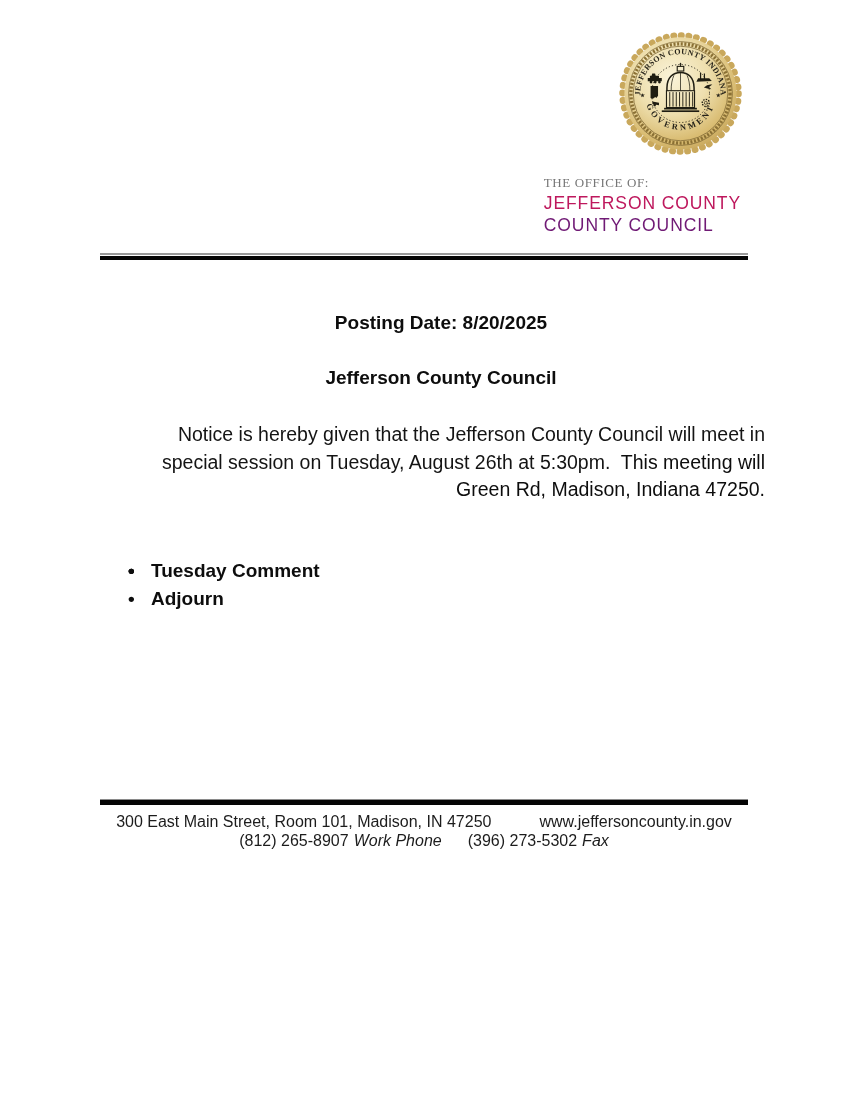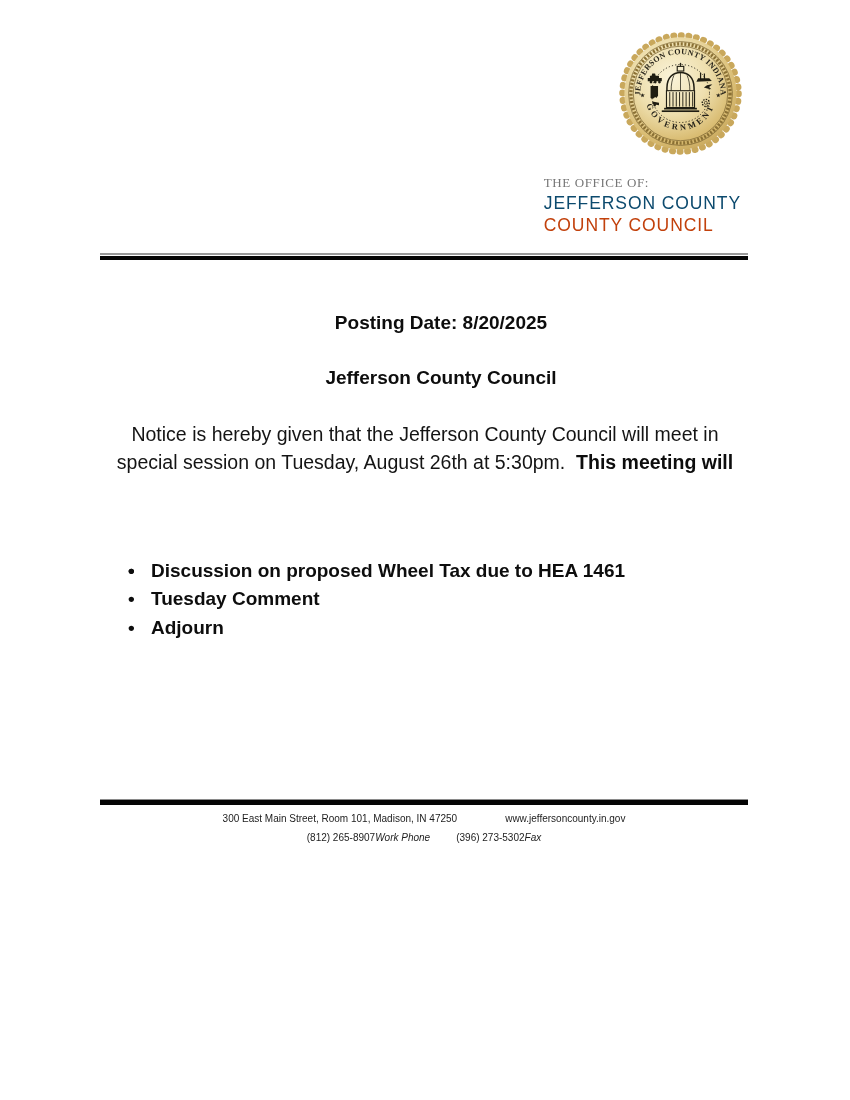--- a/index.html
+++ b/index.html
@@ -5,45 +5,45 @@
   html,body{margin:0;padding:0;background:#ffffff;}
   .page{
     position:relative;width:850px;height:1100px;background:#ffffff;
     font-family:"Liberation Sans", sans-serif;overflow:hidden;color:#111;
   }
   
   .seal{position:absolute;left:615px;top:28px;width:131px;height:131px;}
   .seal-text{font-family:"Liberation Serif", serif;font-weight:bold;fill:#26231a;}
   .office{position:absolute;right:109px;top:175px;}
   .office-of{font-family:"Liberation Serif", serif;font-size:13px;color:#767676;letter-spacing:.6px;line-height:15px;}
-  .org-name{font-size:17.5px;color:#0c4a6e;letter-spacing:.9px;line-height:22px;margin-top:2px;}
-  .org-unit{font-size:17.5px;color:#c2410c;letter-spacing:.9px;line-height:22px;}
+  .org-name{font-size:17.5px;color:#be185d;letter-spacing:.9px;line-height:22px;margin-top:2px;}
+  .org-unit{font-size:17.5px;color:#701a75;letter-spacing:.9px;line-height:22px;}
   .rule-top{position:absolute;left:100px;top:253px;width:648px;}
   .rule-top .thin{height:1.5px;background:#9a9a9a;margin-bottom:1.5px;}
   .rule-top .thick{height:3.5px;background:#050505;}
   
   .h-center{position:absolute;left:16px;width:850px;text-align:center;font-weight:bold;font-size:19px;color:#0d0d0d;}
   .posting{top:312px;}
   .mtitle{top:367px;}
   .notice{position:absolute;left:85px;top:421px;width:680px;text-align:center;
           font-size:19.5px;line-height:27.6px;color:#141414;}
-  .notice-line{display:block;white-space:pre;}
-  .notice b{font-weight:700;color:#0d0d0d;}
+  .notice-line{display:block;white-space:pre;text-align:right;}
+  .notice b{font-weight:400;color:#0d0d0d;}
   .agenda{position:absolute;left:127px;top:557px;margin:0;padding:0;list-style:none;}
   .agenda li{position:relative;padding-left:24px;font-size:19px;font-weight:bold;
              line-height:28.4px;color:#0d0d0d;}
   .agenda .bullet{position:absolute;left:1px;top:0;font-size:19px;}
   
   .rule-bottom{position:absolute;left:100px;top:799px;width:648px;height:4.5px;
                background:#050505;border-top:1px solid #8a8a8a;}
   .f-line{position:absolute;left:100px;width:648px;display:flex;justify-content:center;
-          font-size:10px;color:#1c1c1c;}
+          font-size:16px;color:#1c1c1c;}
   .f1{top:813px;gap:48px;}
   .f2{top:832px;gap:26px;}
-  .lbl{font-style:italic;}
+  .lbl{font-style:italic;margin-left:5px;}
 </style>
 </head>
 <body>
 
 <div class="page">
 
   <div>
     <svg class="seal" viewBox="0 0 140 140">
       <defs>
         <radialGradient id="goldGrad" cx="42%" cy="36%" r="72%">
@@ -120,29 +120,29 @@
         <div class="thick"></div>
     </div>
   </div>
 
   <div class="h-center posting">Posting Date: 8/20/2025</div>
   <div class="h-center mtitle">Jefferson County Council</div>
 
   <div class="notice">
     <span class="notice-line">Notice is hereby given that the Jefferson County Council will meet in</span>
     <span class="notice-line"><span>special session on Tuesday, August 26th at 5:30pm.  </span><b>This meeting will</b></span>
+    <span class="notice-line"><b>Green Rd, Madison, Indiana 47250.</b></span>
   </div>
 
   <ul class="agenda">
     <li>
       <span class="bullet">•</span>
     </li>
     <li>
       <span class="bullet">•</span>
-      <span>Discussion on proposed Wheel Tax due to HEA 1461</span>
     </li>
     <li>
       <span class="bullet">•</span>
       <span>Tuesday Comment</span>
     </li>
     <li>
       <span class="bullet">•</span>
       <span>Adjourn</span>
     </li>
   </ul>

